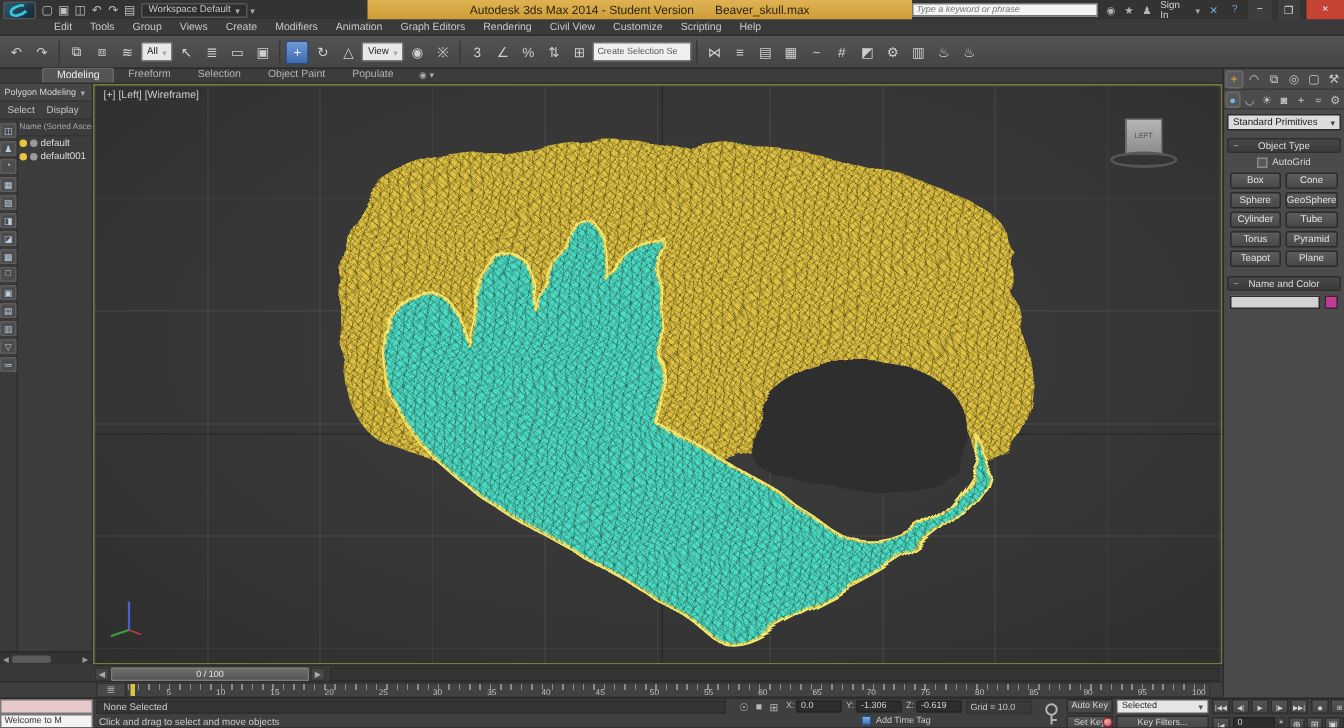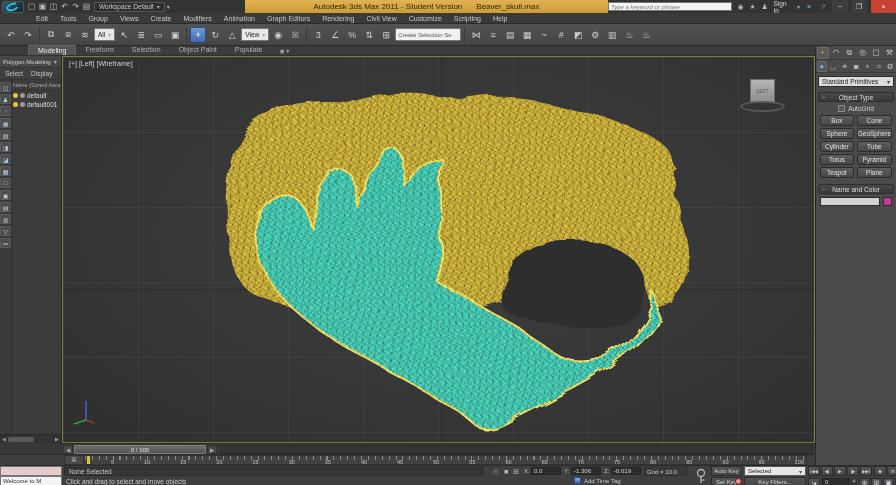--- a/index.html
+++ b/index.html
@@ -196,21 +196,21 @@
           <span class="qicon">↷</span>
           <span class="qicon">▤</span>
         </span>
       <span class="wsdd">
         <span>Workspace Default</span>
           <span class="tri">▾</span>
       </span>
       <span class="tri">▾</span>
     </div>
     <div class="titlegold">
-      <span class="t">Autodesk 3ds Max 2011 - Student Version</span>
+      <span class="t">Autodesk 3ds Max 2014 - Student Version</span>
       <span class="t">Beaver_skull.max</span>
     </div>
     <div class="titleright">
       <input class="searchbox" placeholder="Type a keyword or phrase" style="">
       <span style="display:flex;gap:2px">
           <span class="ticn">◉</span>
           <span class="ticn">★</span>
           <span class="ticn">♟</span>
         </span>
       <span class="signin">Sign In</span>

